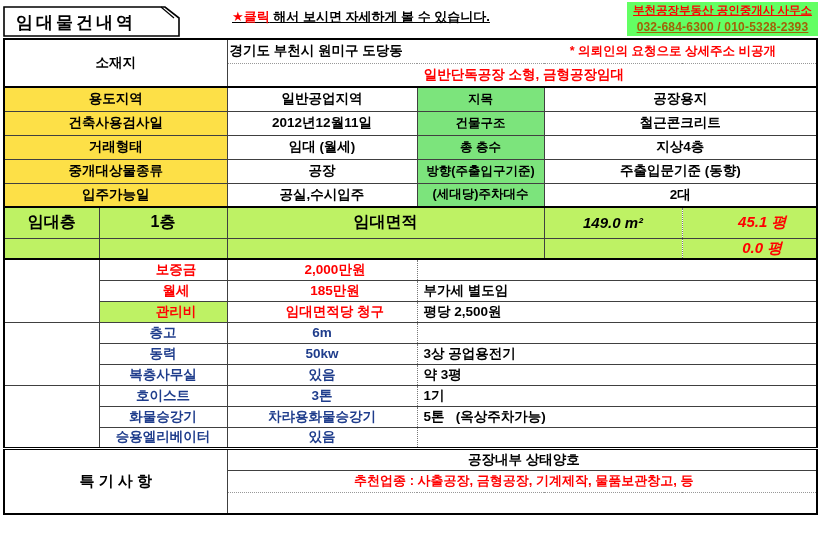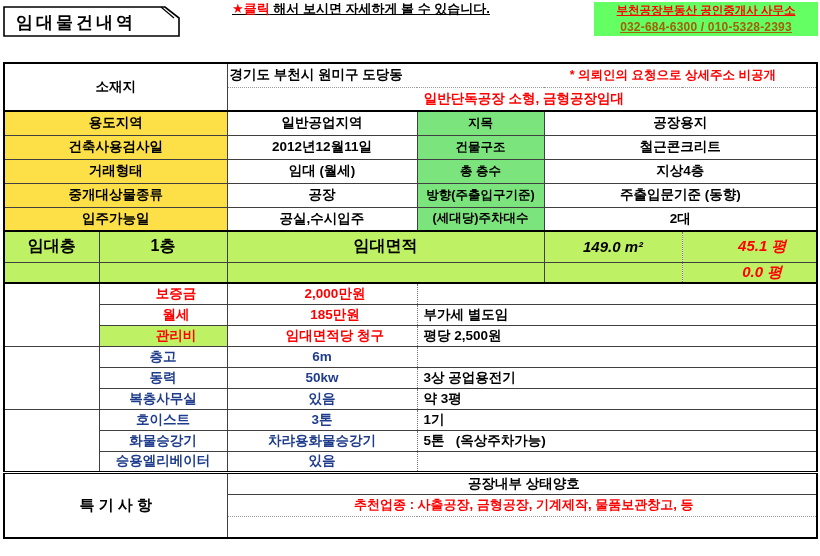--- a/index.html
+++ b/index.html
@@ -4,29 +4,29 @@
 <style>
   html,body{margin:0;padding:0;}
   body{
     width:820px;height:556px;background:#fff;overflow:hidden;position:relative;
     font-family:"Liberation Sans","DejaVu Sans",sans-serif;font-weight:bold;color:#000;
   }
   
   .hdr{position:absolute;left:0;top:0;width:820px;height:38px;}
   .tab{position:absolute;left:2px;top:2px;width:190px;height:36px;}
   .tab-title{position:absolute;left:16px;top:11px;font-size:17px;letter-spacing:3px;}
-  .click-note{position:absolute;left:232px;top:0;font-size:13px;text-decoration:underline;white-space:pre;}
+  .click-note{position:absolute;left:232px;top:8px;font-size:13px;text-decoration:underline;white-space:pre;}
   .click-red{color:#f00;}
-  .agency{position:absolute;right:2px;top:2px;width:224px;height:34px;background:#63ff63;
+  .agency{position:absolute;right:2px;top:2px;width:191px;height:34px;background:#63ff63;
           text-align:center;line-height:17px;}
   .agency .l1{font-size:11.5px;color:#f00;text-decoration:underline;white-space:nowrap;}
   .agency .l2{font-size:12px;color:#a16207;text-decoration:underline;white-space:nowrap;letter-spacing:.2px;}
   
   table{border-collapse:collapse;table-layout:fixed;position:absolute;left:3px;top:38px;width:815px;
-        border:2px solid #000;margin-top:24px;}
+        border:2px solid #000;}
   td{border:1px solid #404040;text-align:center;vertical-align:middle;overflow:hidden;
      padding:0 2px;font-size:13.5px;font-weight:bold;}
   tr.h24{height:24px;} tr.h31{height:31px;} tr.h25{height:21px;} tr.h22{height:22px;}
   .cream{background:#fde047;}
   .green{background:#7ce47c;font-size:12.5px;}
   .yellow{background:#bef264;}
   .red{color:#ff0000;padding-left:28px;}
   .blue{color:#1f3d8c;}
   .big{font-size:16px;}
   .ital{font-style:italic;font-size:15px;}

